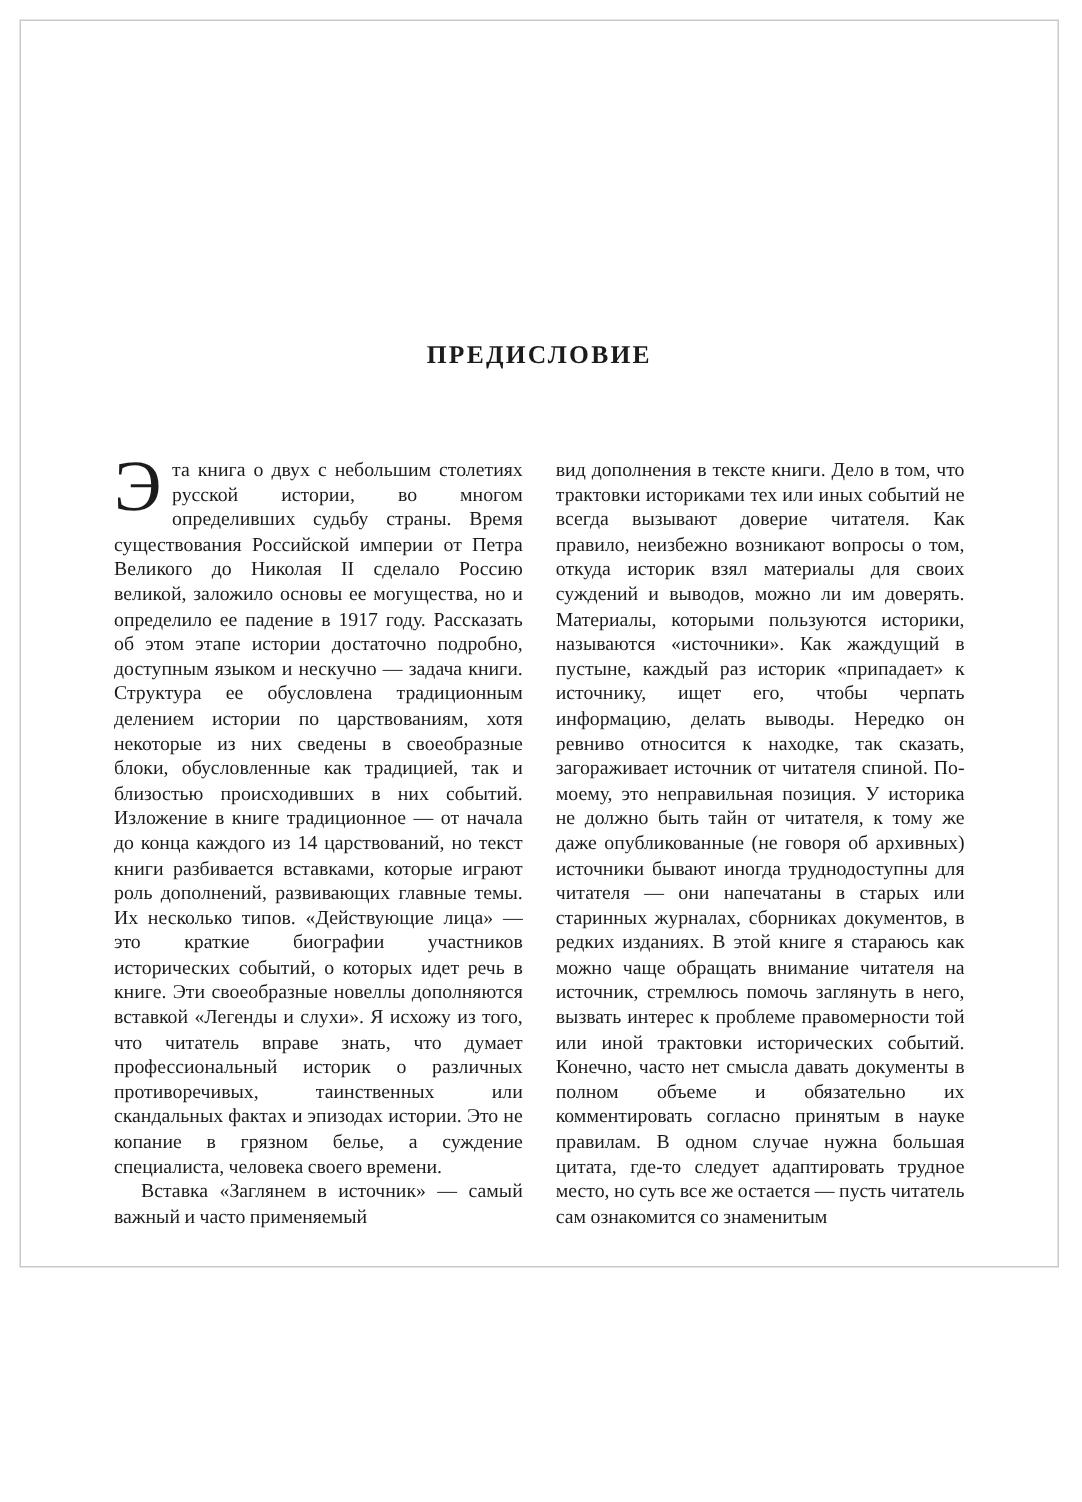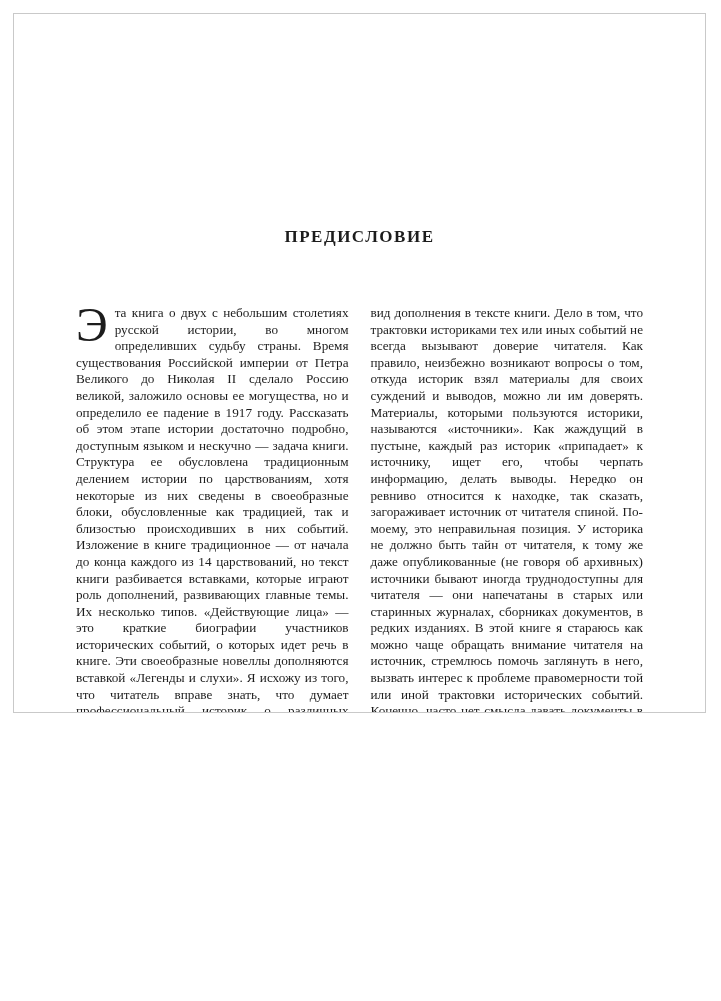--- a/index.html
+++ b/index.html
@@ -12,21 +12,21 @@
     height: 1001px;
     position: relative;
     font-family: "Liberation Serif", "DejaVu Serif", serif;
     color: #1c1c1c;
   }
   .page {
     position: absolute;
     left: 13px;
     top: 13px;
     width: 693px;
-    height: 700px;
+    height: 832px;
     border: 1px solid #c9c9c9;
     background: #ffffff;
     box-sizing: border-box;
     overflow: hidden;
   }
   .content {
     padding: 213px 62px 0 62px;
   }
   .title {
     text-align: center;
@@ -74,20 +74,21 @@
 
 <div class="page">
   <div class="content">
 
     <h1 class="title">ПРЕДИСЛОВИЕ</h1>
 
     <div class="columns">
 
       <div class="col">
         <p class="para"><span class="dropcap">Э</span><span><span>та книга о двух с небольшим столетиях русской истории, во многом определивших судьбу страны. Время существования Российской империи от Петра Великого до Николая II сделало Россию великой, заложило основы ее могущества, но и определило ее падение в 1917 году. Рассказать об этом этапе истории достаточно подробно, доступным языком и нескучно — задача книги. Структура ее обусловлена традиционным делением истории по царствованиям, хотя некоторые из них сведены в своеобразные блоки, обусловленные как традицией, так и близостью происходивших в них событий. Изложение в книге традиционное — от начала до конца каждого из 14 царствований, но текст книги разбивается вставками, которые играют роль дополнений, развивающих главные темы. Их несколько типов. </span><span class="b">«Действующие лица»</span><span> — это краткие биографии участников исторических событий, о которых идет речь в книге. Эти своеобразные новеллы дополняются вставкой </span><span class="b">«Легенды и слухи»</span><span>. Я исхожу из того, что читатель вправе знать, что думает профессиональный историк о различных противоречивых, таинственных или скандальных фактах и эпизодах истории. Это не копание в грязном белье, а суждение специалиста, человека своего времени.</span></span></p>
+        <p class="para indent"><span>Вставка </span><span class="b">«Заглянем в источник»</span><span> — самый важный и часто применяемый</span></p>
       </div>
 
       <div class="col">
         <p class="para"><span>вид дополнения в тексте книги. Дело в том, что трактовки историками тех или иных событий не всегда вызывают доверие читателя. Как правило, неизбежно возникают вопросы о том, откуда историк взял материалы для своих суждений и выводов, можно ли им доверять. Материалы, которыми пользуются историки, называются «источники». Как жаждущий в пустыне, каждый раз историк «припадает» к источнику, ищет его, чтобы черпать информацию, делать выводы. Нередко он ревниво относится к находке, так сказать, загораживает источник от читателя спиной. По-моему, это неправильная позиция. У историка не должно быть тайн от читателя, к тому же даже опубликованные (не говоря об архивных) источники бывают иногда труднодоступны для читателя — они напечатаны в старых или старинных журналах, сборниках документов, в редких изданиях. В этой книге я стараюсь как можно чаще обращать внимание читателя на источник, стремлюсь помочь заглянуть в него, вызвать интерес к проблеме правомерности той или иной трактовки исторических событий. Конечно, часто нет смысла давать документы в полном объеме и обязательно их комментировать согласно принятым в науке правилам. В одном случае нужна большая цитата, где-то следует адаптировать трудное место, но суть все же остается — пусть читатель сам ознакомится со знаменитым</span></p>
       </div>
 
     </div>
   </div>
 </div>
 

